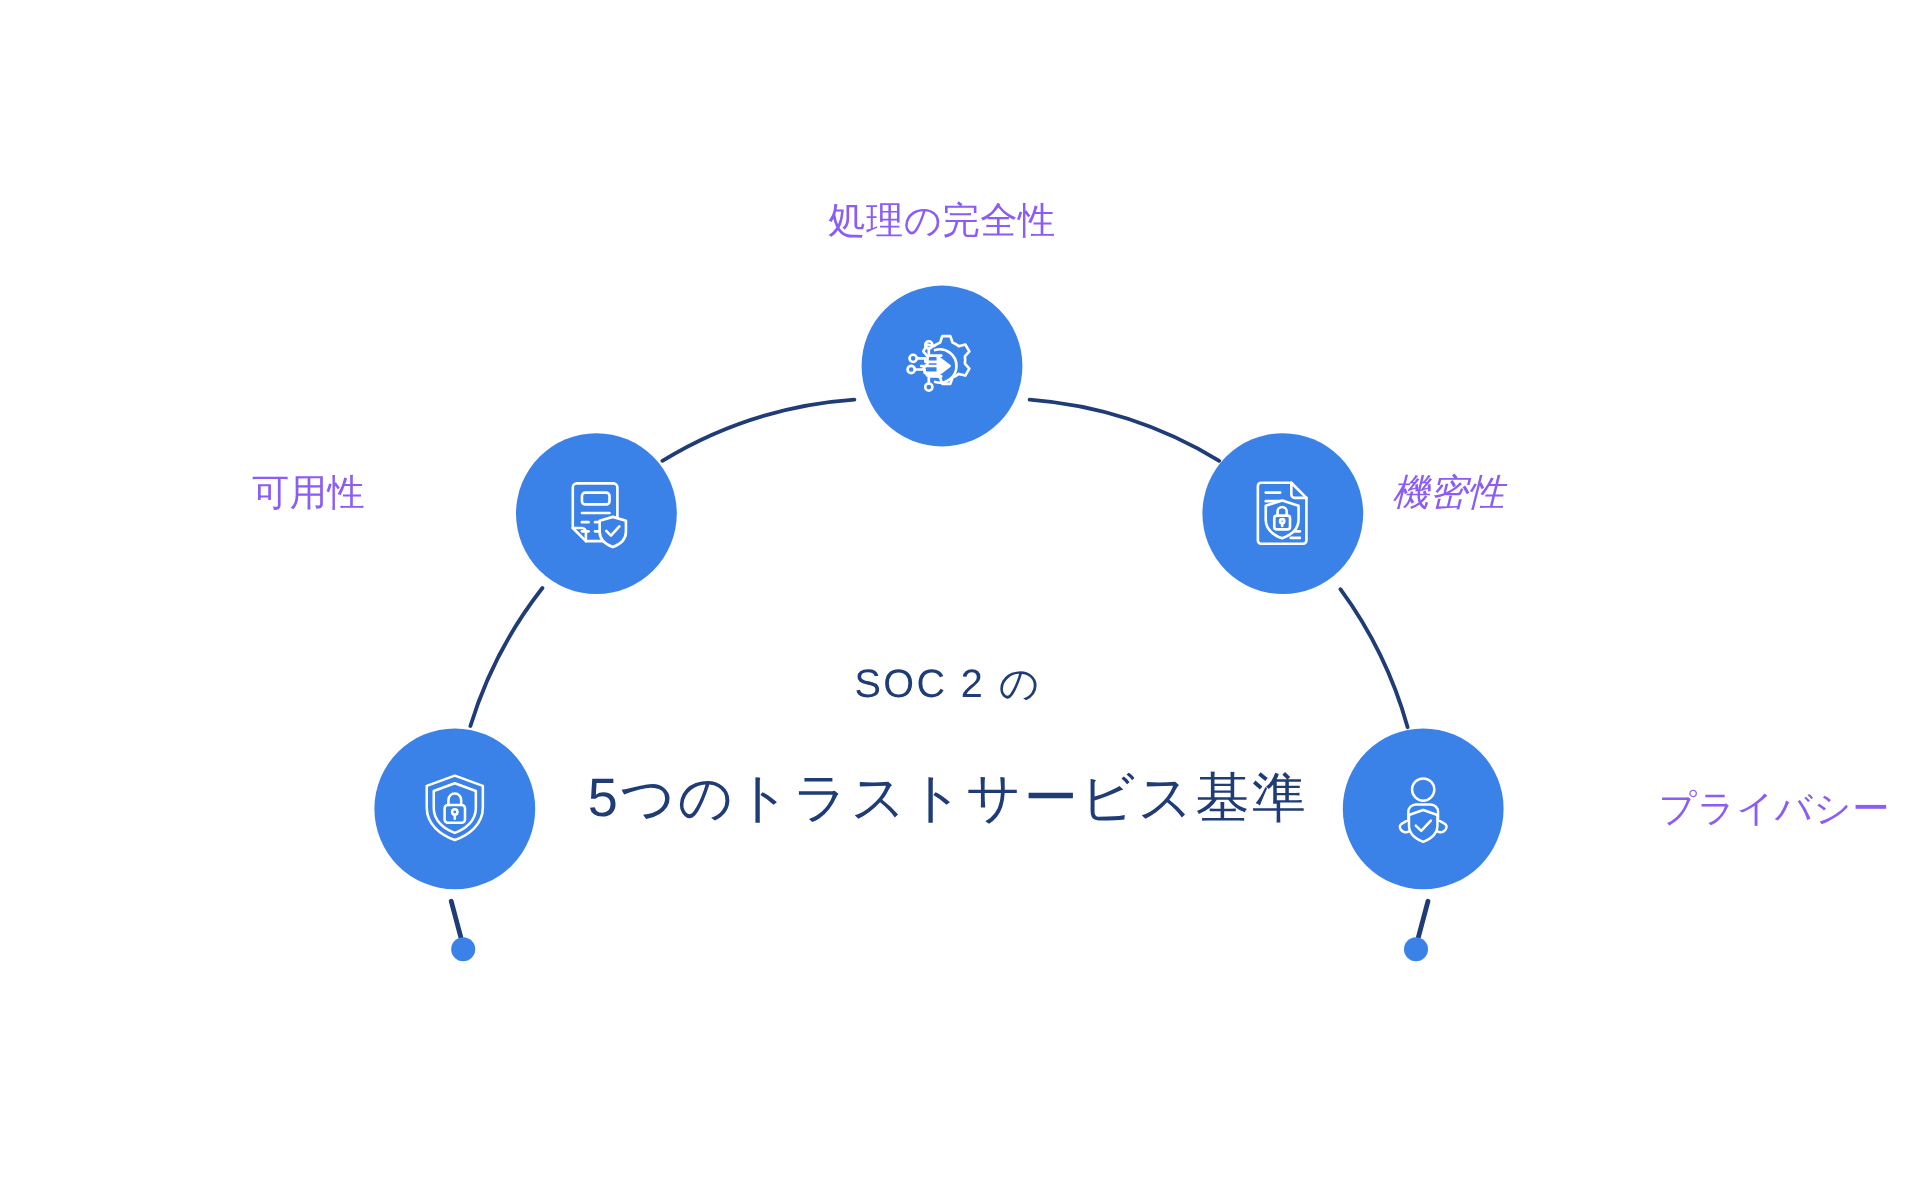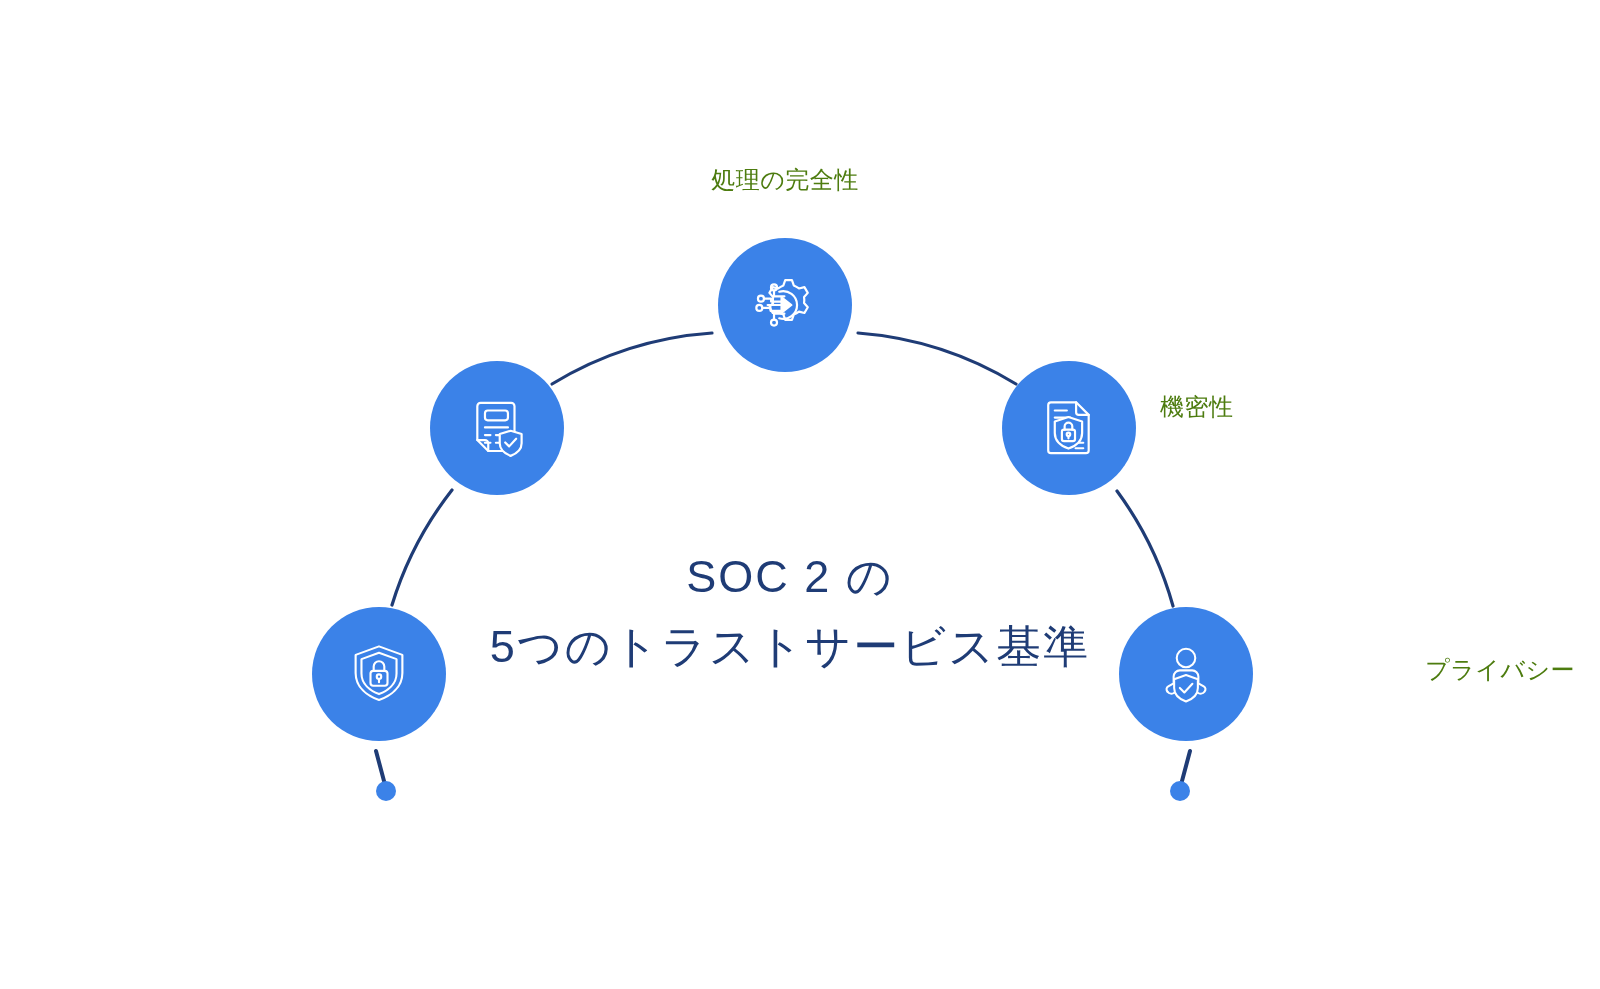--- a/index.html
+++ b/index.html
@@ -34,50 +34,50 @@
     display: flex;
     align-items: center;
     justify-content: center;
   }
   .node svg {
     display: block;
   }
   
   .node-label {
     position: absolute;
-    color: #4d7c0f;
-    font-size: 24px;
+    color: #8b5cf6;
+    font-size: 31px;
     line-height: 1.25;
     white-space: nowrap;
     letter-spacing: 0.5px;
   }
   .label-right { text-align: left; }
-  .label-left  { text-align: right; }
+  .label-left  { text-align: right; font-style: italic; }
   .label-top   { text-align: center; }
 
   
   #center-text {
     position: absolute;
     left: 470px;
     top: 552px;
     width: 640px;
     text-align: center;
     color: #1f3c76;
   }
   #center-text .line1 {
-    font-size: 45px;
+    font-size: 33px;
     letter-spacing: 2px;
     line-height: 1.1;
     white-space: nowrap;
   }
   #center-text .line2 {
     font-size: 45px;
     letter-spacing: 2px;
     line-height: 1.1;
-    margin-top: 20px;
+    margin-top: 52px;
     white-space: nowrap;
   }
 </style>
 </head>
 <body>
 
 <div id="canvas">
 
   <svg id="arc-layer" viewBox="0 0 1600 989">
 
@@ -144,20 +144,21 @@
         <path d="M21 38.5 h5"></path>
         <path d="M31 38.5 h11"></path>
         <path d="M21 45.5 h5"></path>
         <path d="M31 45.5 h6"></path>
 
         <path d="M44.5 34.5 l10 3 v8.5 c0 6 -5 9.6 -10 11.5 c-5 -1.9 -10 -5.5 -10 -11.5 v-8.5 z" fill="#3b82e8"></path>
         <path d="M39.5 45.2 l3.6 3.6 l6.4 -7"></path>
       </svg>
     </span>
   </div>
+  <div class="node-label label-right" style="left:210px; top:392px; width:200px; text-align:left;">可用性</div>
 
   <div class="node" style="left:1002px; top:361px; width:134px; height:134px; background:#3b82e8;">
     <span>
       <svg width="70" height="70" viewBox="0 0 64 64" fill="none" stroke="#ffffff" stroke-width="2" stroke-linecap="round" stroke-linejoin="round">
 
         <path d="M13 11 a2.5 2.5 0 0 1 2.5-2.5 h23 L50 20 v32.5 a2.5 2.5 0 0 1 -2.5 2.5 h-32 a2.5 2.5 0 0 1 -2.5-2.5 z"></path>
         <path d="M38.5 8.5 v9 a2.5 2.5 0 0 0 2.5 2.5 h9"></path>
 
         <path d="M19 16 h11"></path>
         <path d="M19 22.5 h14"></path>

